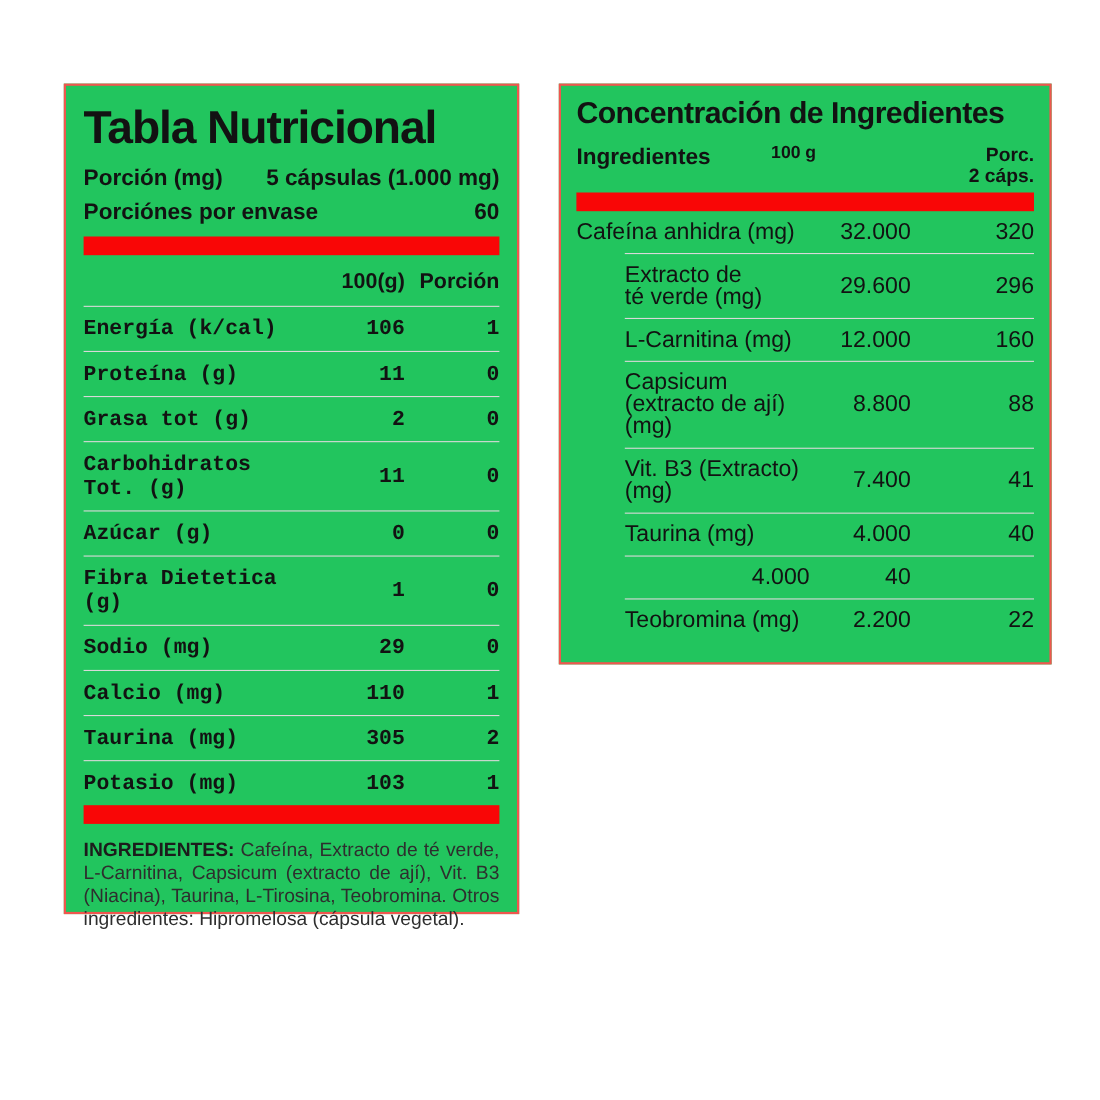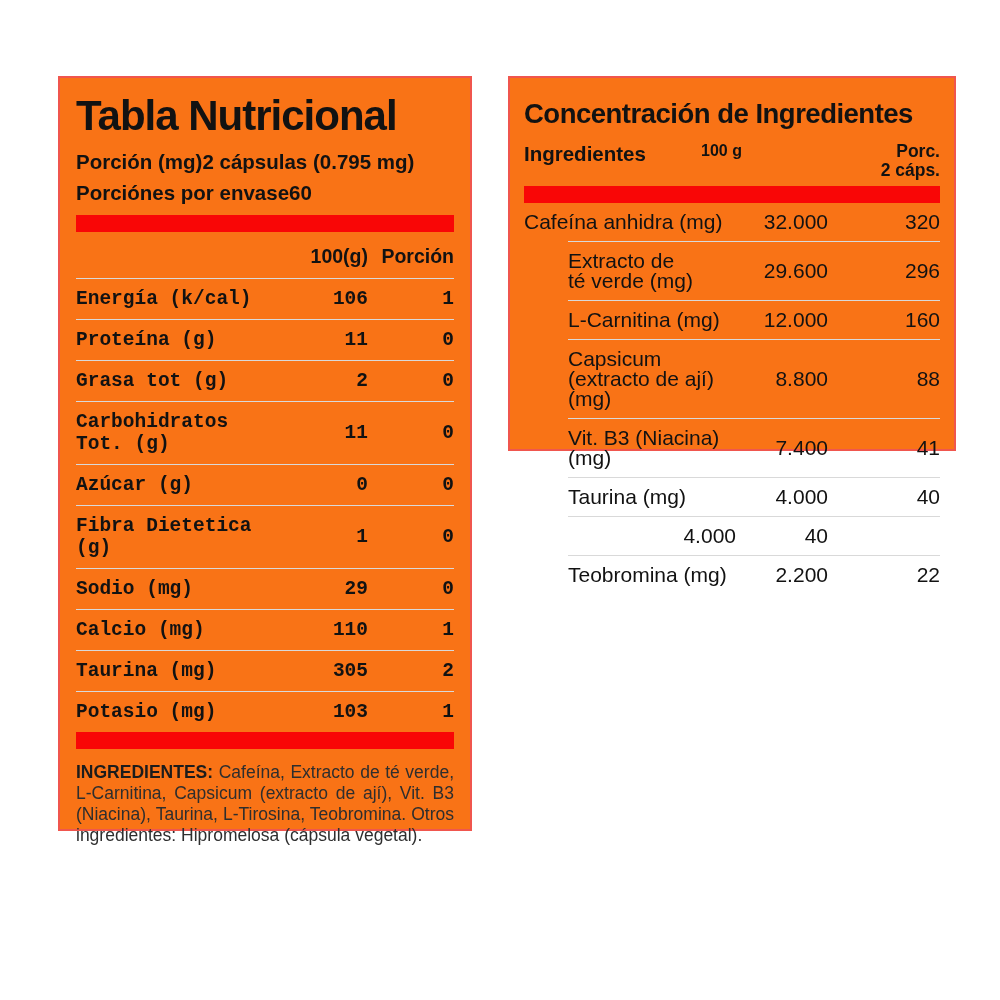--- a/index.html
+++ b/index.html
@@ -12,31 +12,31 @@
   html,body{width:1000px;height:1000px;}
   body{
     background:#ffffff;
     font-family:"Liberation Sans", sans-serif;
     color:var(--text);
     position:relative;
     overflow:hidden;
   }
   .panel{
     position:absolute;
-    background:#f97316;
+    background:#22c55e;
     border:2px solid var(--border-red);
   }
   
   #left-panel{left:58px;top:76px;width:414px;height:755px;padding:10px 16px 0 16px;}
   .tn-title{
     font-size:42px;font-weight:bold;letter-spacing:-1px;
     margin:4px 0 10px 0;white-space:nowrap;
   }
   .serving-row{
-    display:flex;justify-content:flex-start;align-items:baseline;
+    display:flex;justify-content:space-between;align-items:baseline;
     font-size:20.5px;font-weight:bold;margin:4px 0 7px 0;
   }
   .red-bar{height:17px;background:var(--red);}
   .bar-top{margin-top:10px;}
   .nut-header{
     display:grid;grid-template-columns:1fr 96px 86px;
     font-size:19.5px;font-weight:bold;
     padding:13px 0 10px 0;
   }
   .nut-row{
@@ -48,21 +48,21 @@
   }
   .col-num{text-align:right;}
   .bar-bottom{margin-top:0px;}
   .ingredients-para{
     margin-top:13px;
     font-size:17.5px;line-height:21px;
     text-align:justify;color:#2e2e2e;font-weight:normal;
   }
   .ingredients-para .lead{font-weight:bold;color:#1c1c1c;}
   
-  #right-panel{left:508px;top:76px;width:448px;height:375px;padding:12px 14px 0 14px;}
+  #right-panel{left:508px;top:76px;width:448px;height:528px;padding:1px 14px 0 14px;}
   .conc-title{
     font-size:27.5px;font-weight:bold;letter-spacing:-0.5px;
     margin:8px 0 10px 0;white-space:nowrap;
   }
   .conc-header{
     display:grid;grid-template-columns:1fr 92px 112px;
     align-items:start;
     font-weight:bold;
     padding:2px 0 6px 0;
     gap:35px;
@@ -79,21 +79,21 @@
   .ing-name{white-space:pre-line;}
 </style>
 </head>
 <body>
 
 <div class="panel" id="left-panel">
   <div class="tn-title">Tabla Nutricional</div>
 
   <div class="serving-row">
     <span>Porción (mg)</span>
-    <span>2 cápsulas (0.795 mg)</span>
+    <span>5 cápsulas (1.000 mg)</span>
   </div>
   <div class="serving-row">
     <span>Porciónes por envase</span>
     <span>60</span>
   </div>
 
   <div class="red-bar bar-top"></div>
 
   <div class="nut-header">
     <span></span>
@@ -185,21 +185,21 @@
     <span class="col-num">12.000</span>
     <span class="col-num">160</span>
   </div>
   <div class="ing-row">
     <span class="ing-name">Capsicum
 (extracto de ají) (mg)</span>
     <span class="col-num">8.800</span>
     <span class="col-num">88</span>
   </div>
   <div class="ing-row">
-    <span class="ing-name">Vit. B3 (Niacina) (mg)</span>
+    <span class="ing-name">Vit. B3 (Extracto) (mg)</span>
     <span class="col-num">7.400</span>
     <span class="col-num">41</span>
   </div>
   <div class="ing-row">
     <span class="ing-name">Taurina (mg)</span>
     <span class="col-num">4.000</span>
     <span class="col-num">40</span>
   </div>
   <div class="ing-row">
     <span class="col-num">4.000</span>

